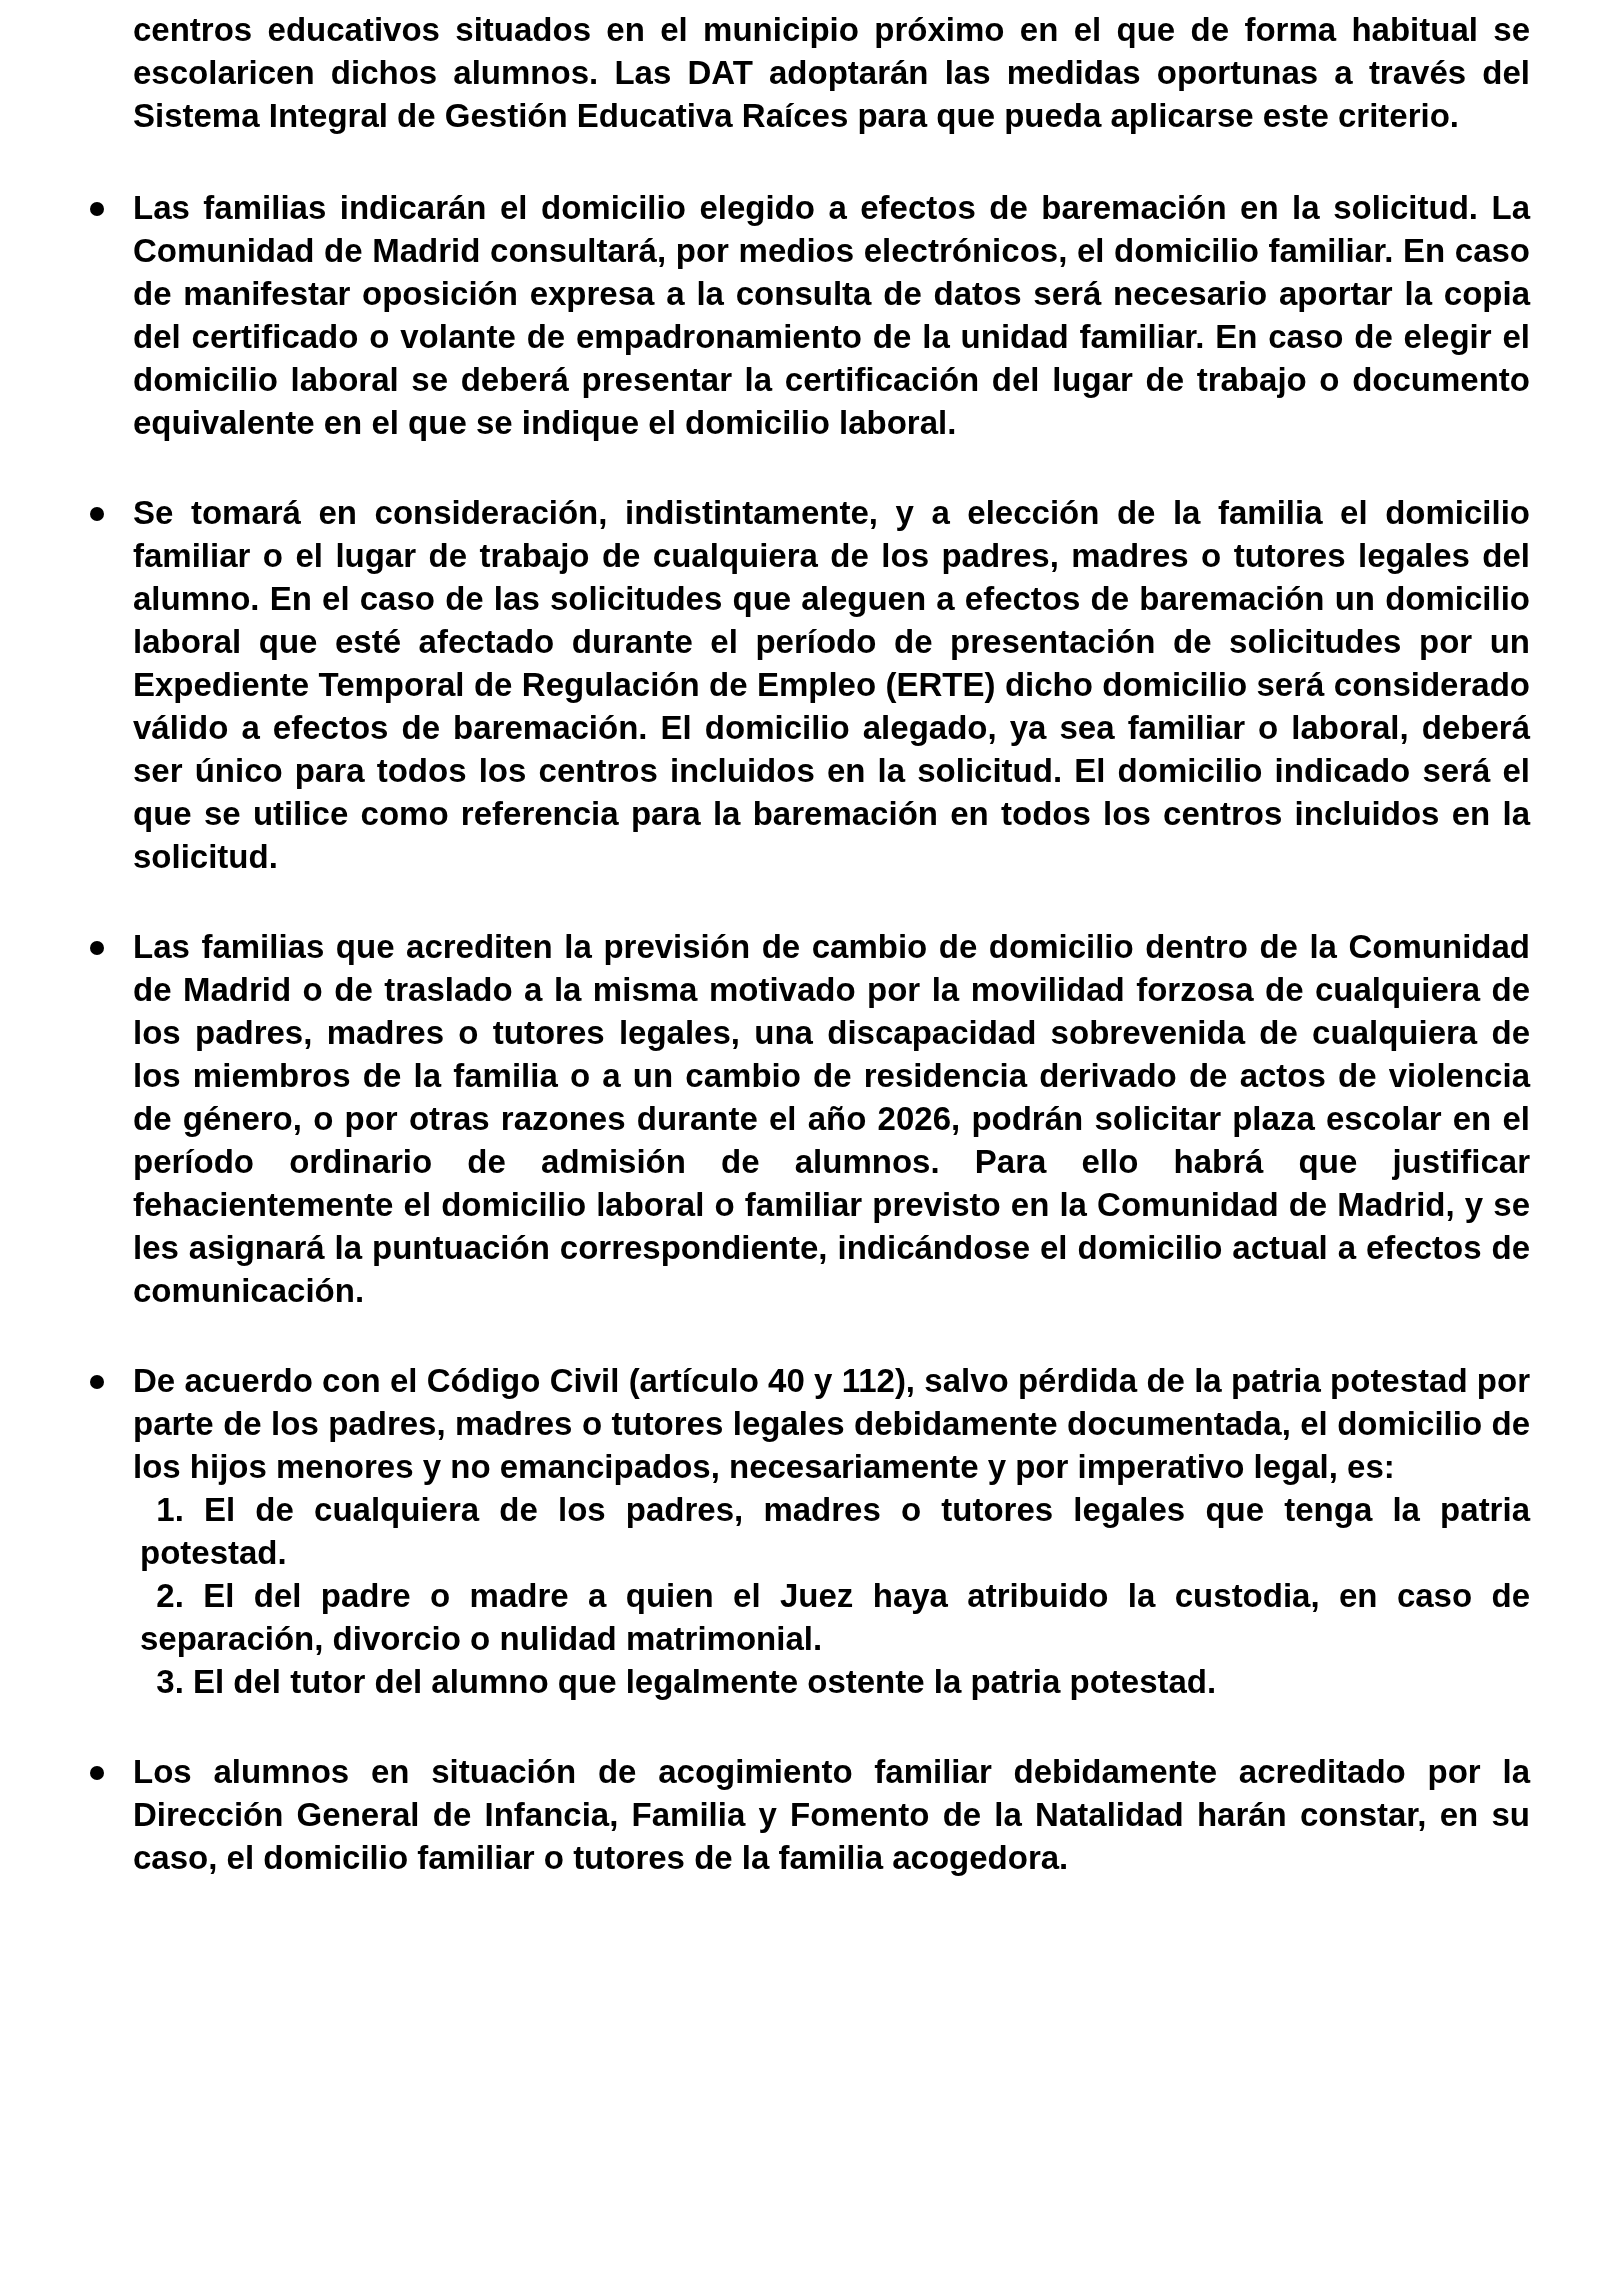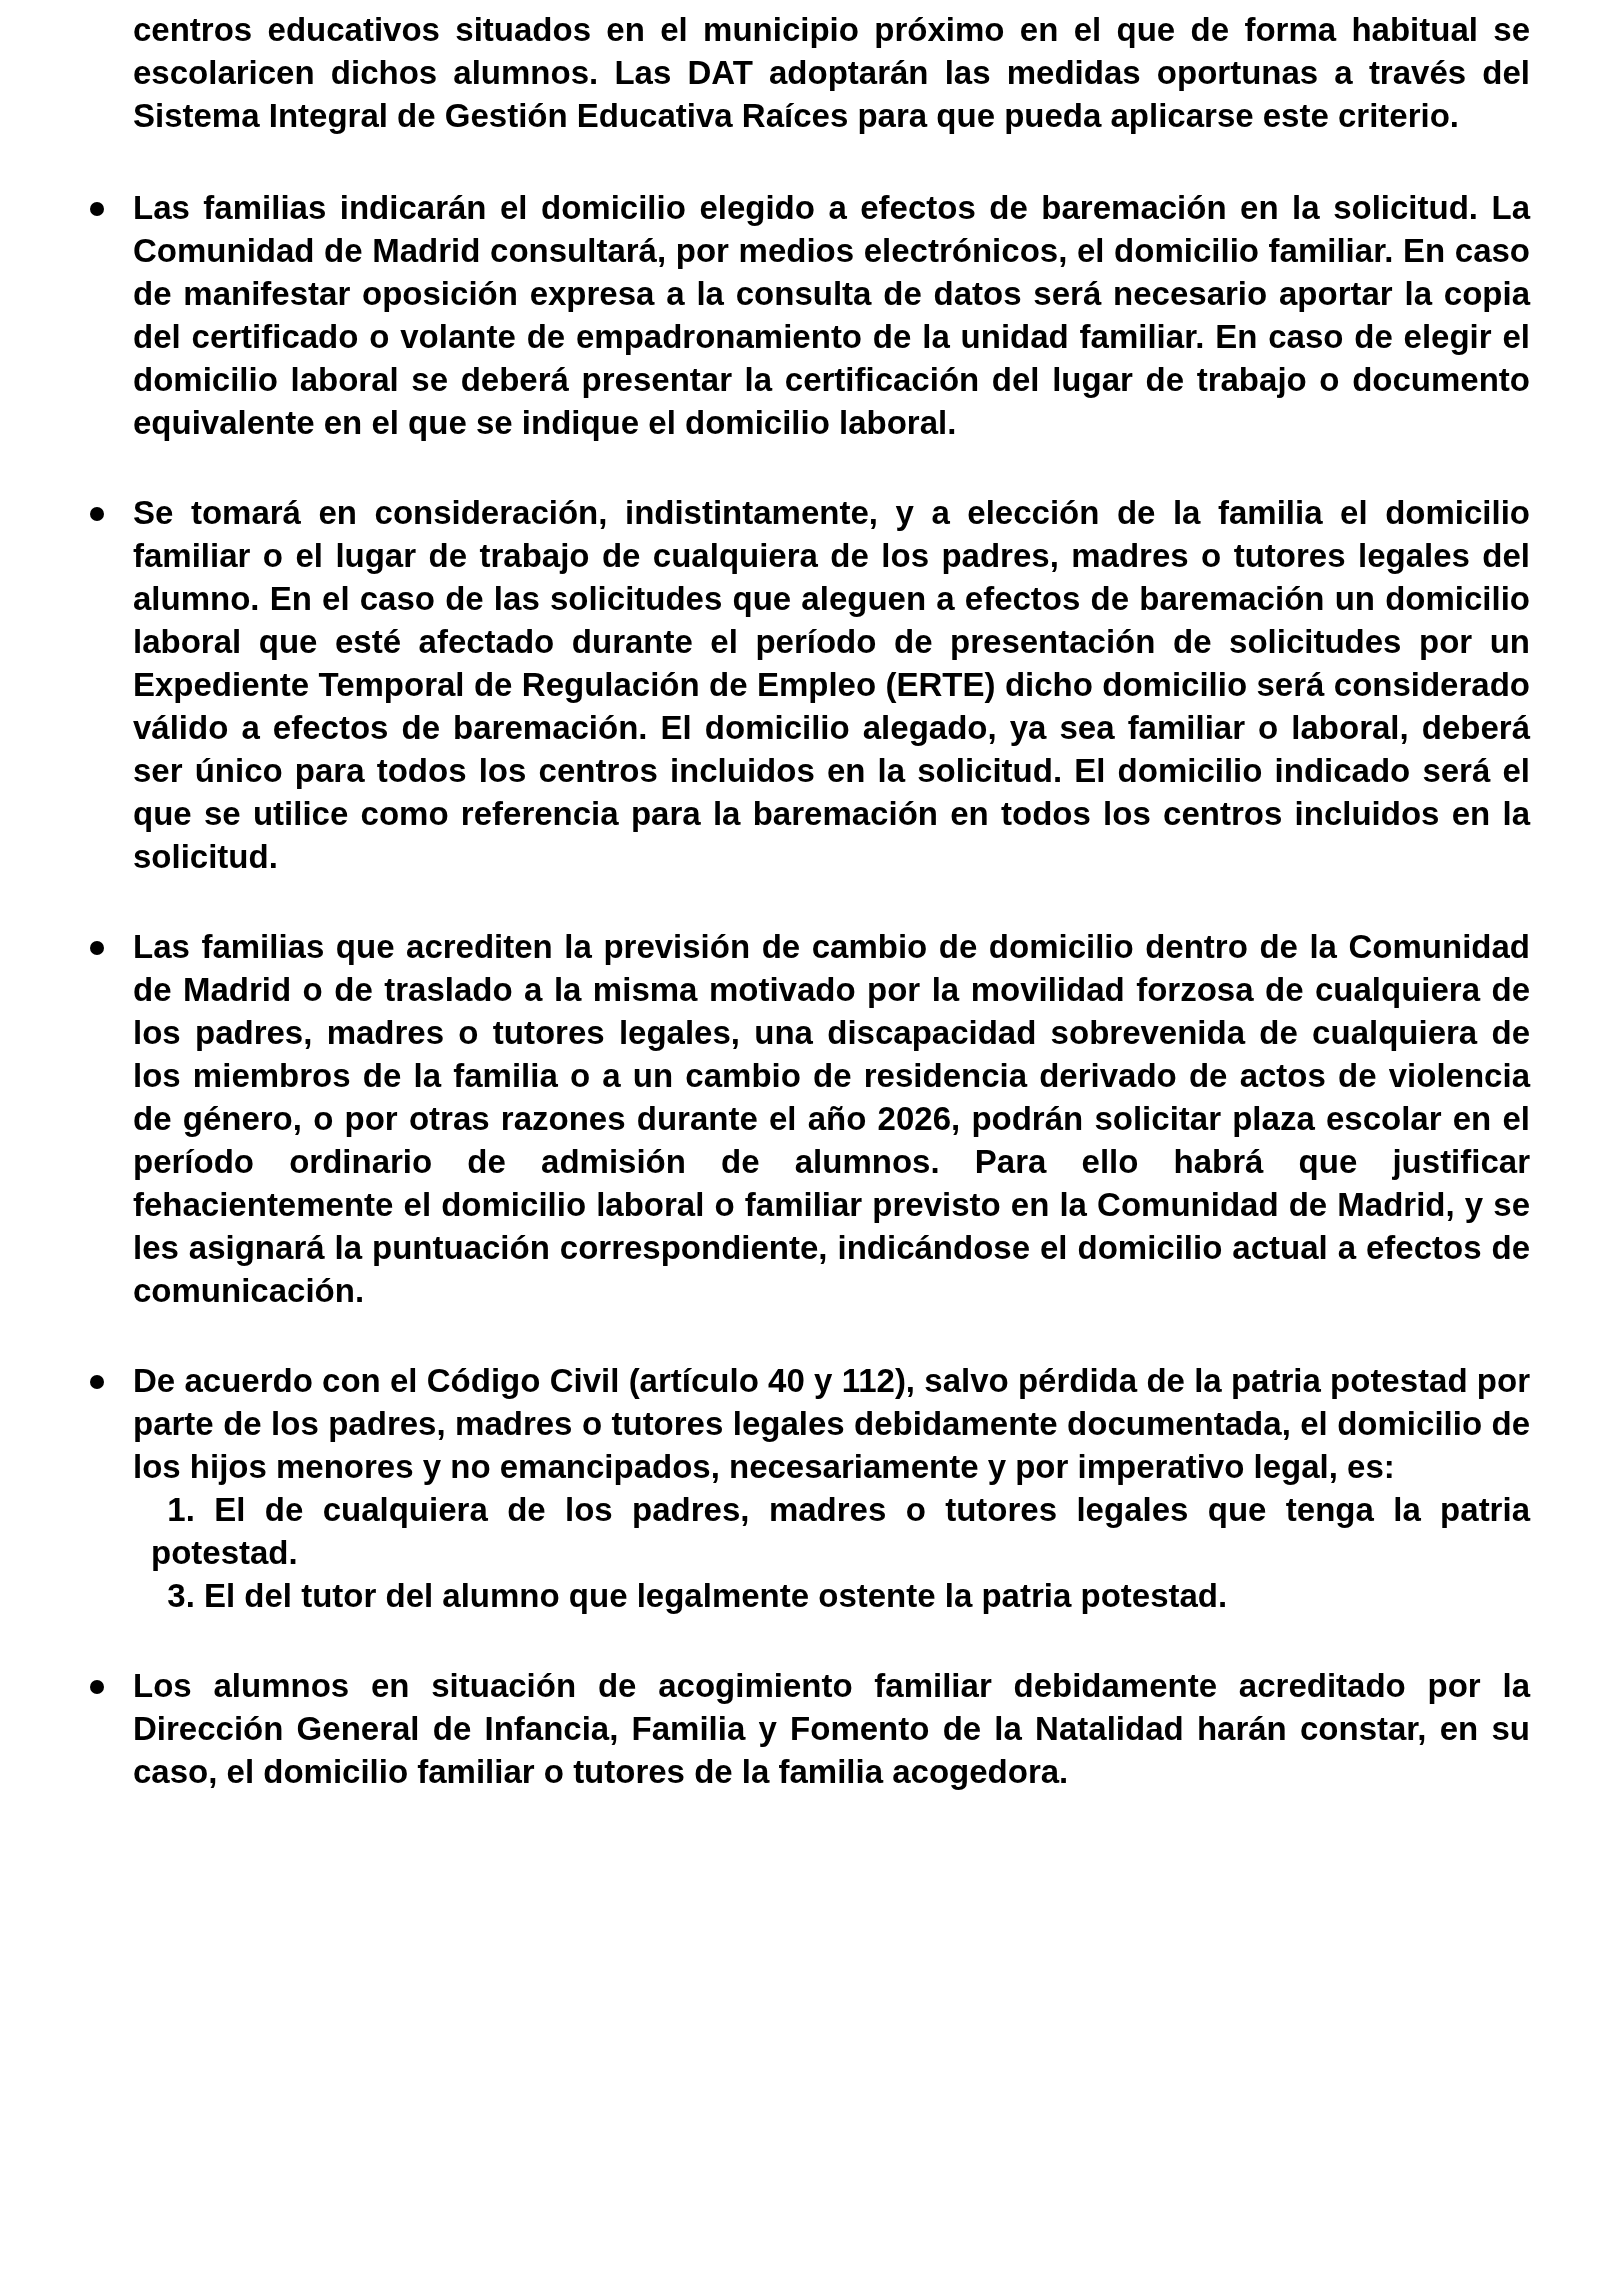--- a/index.html
+++ b/index.html
@@ -42,21 +42,21 @@
     top: 15.5px;
     width: 14px;
     height: 14px;
     border-radius: 50%;
     background: #000000;
   }
   .sub-list {
     margin: 0;
   }
   .sub-item {
-    margin: 0 0 0 18px;
+    margin: 0 0 0 7px;
     text-indent: 16.3px;
     text-align: justify;
   }
 </style>
 </head>
 <body>
 
 <div class="page">
   <div class="content">
 
@@ -75,20 +75,21 @@
     <div class="bullet-item">
       <span class="bullet-marker"></span>
       <p class="para">Las familias que acrediten la previsión de cambio de domicilio dentro de la Comunidad de Madrid o de traslado a la misma motivado por la movilidad forzosa de cualquiera de los padres, madres o tutores legales, una discapacidad sobrevenida de cualquiera de los miembros de la familia o a un cambio de residencia derivado de actos de violencia de género, o por otras razones durante el año 2026, podrán solicitar plaza escolar en el período ordinario de admisión de alumnos. Para ello habrá que justificar fehacientemente el domicilio laboral o familiar previsto en la Comunidad de Madrid, y se les asignará la puntuación correspondiente, indicándose el domicilio actual a efectos de comunicación.</p>
     </div>
 
     <div class="bullet-item">
       <span class="bullet-marker"></span>
       <p class="para">De acuerdo con el Código Civil (artículo 40 y 112), salvo pérdida de la patria potestad por parte de los padres, madres o tutores legales debidamente documentada, el domicilio de los hijos menores y no emancipados, necesariamente y por imperativo legal, es:</p>
       <div class="sub-list">
         <p class="sub-item">1. El de cualquiera de los padres, madres o tutores legales que tenga la patria potestad.</p>
+        <p class="sub-item">2. El del padre o madre a quien el Juez haya atribuido la custodia, en caso de separación, divorcio o nulidad matrimonial.</p>
         <p class="sub-item">3. El del tutor del alumno que legalmente ostente la patria potestad.</p>
       </div>
     </div>
 
     <div class="bullet-item">
       <span class="bullet-marker"></span>
       <p class="para">Los alumnos en situación de acogimiento familiar debidamente acreditado por la Dirección General de Infancia, Familia y Fomento de la Natalidad harán constar, en su caso, el domicilio familiar o tutores de la familia acogedora.</p>
     </div>
 
 

